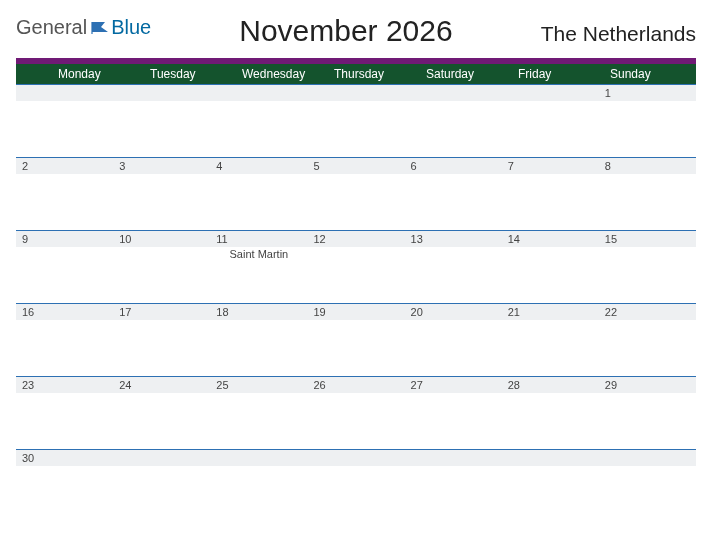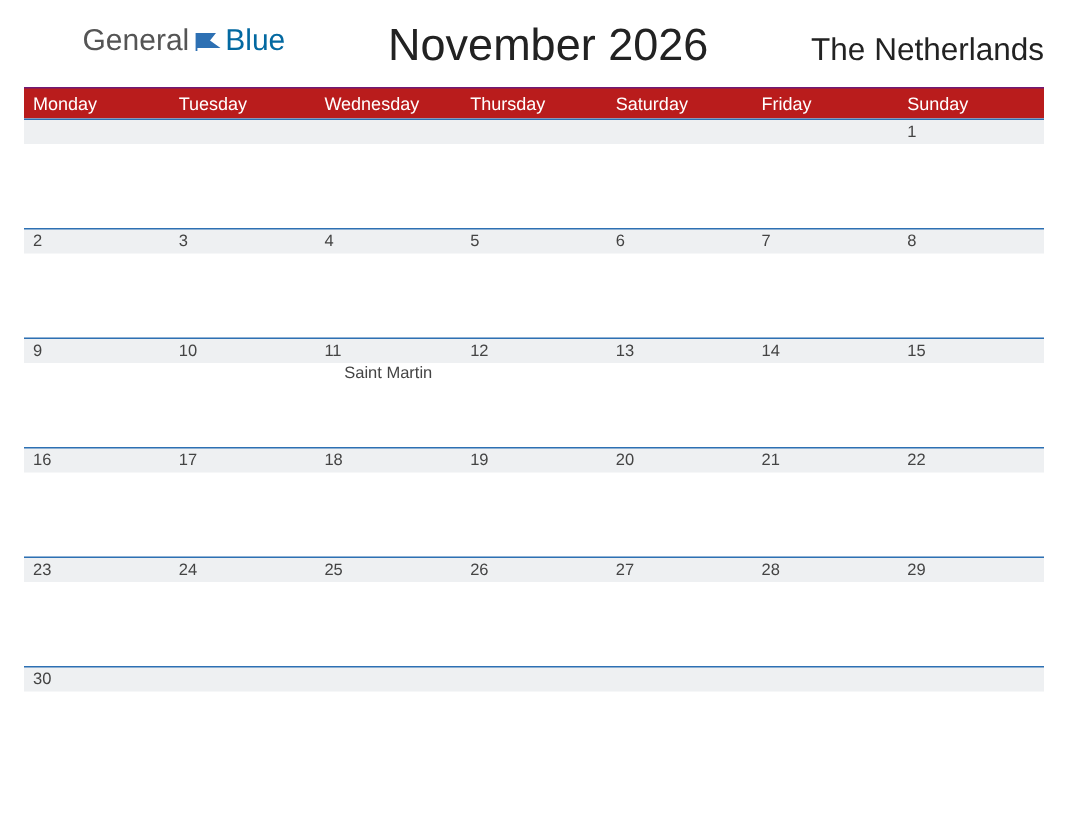--- a/index.html
+++ b/index.html
@@ -9,21 +9,20 @@
     width: 712px;
     height: 550px;
     padding: 12px 16px;
     position: relative;
   }
   .header {
     display: flex;
     align-items: flex-start;
     justify-content: space-between;
     margin-bottom: 10px;
-    margin-left: 39px;
   }
   .logo {
     display: flex;
     align-items: center;
     gap: 2px;
     margin-top: 4px;
   }
   .logo-general {
     font-size: 20px;
     font-weight: 400;
@@ -52,22 +51,23 @@
     color: #222;
     margin-top: 10px;
     min-width: 120px;
     text-align: right;
   }
   .calendar {
     width: 100%;
   }
   .dayhead-row {
     display: flex;
-    background: #b91c1c;
-    border-top: 1px solid #701a75;
+    background: #14532d;
+    border-top: 6px solid #701a75;
+    padding-left: 36px;
   }
   .dayhead {
     flex: 1;
     color: #fff;
     font-size: 12px;
     padding: 3px 6px;
     text-align: left;
   }
   .daterow {
     display: flex;

